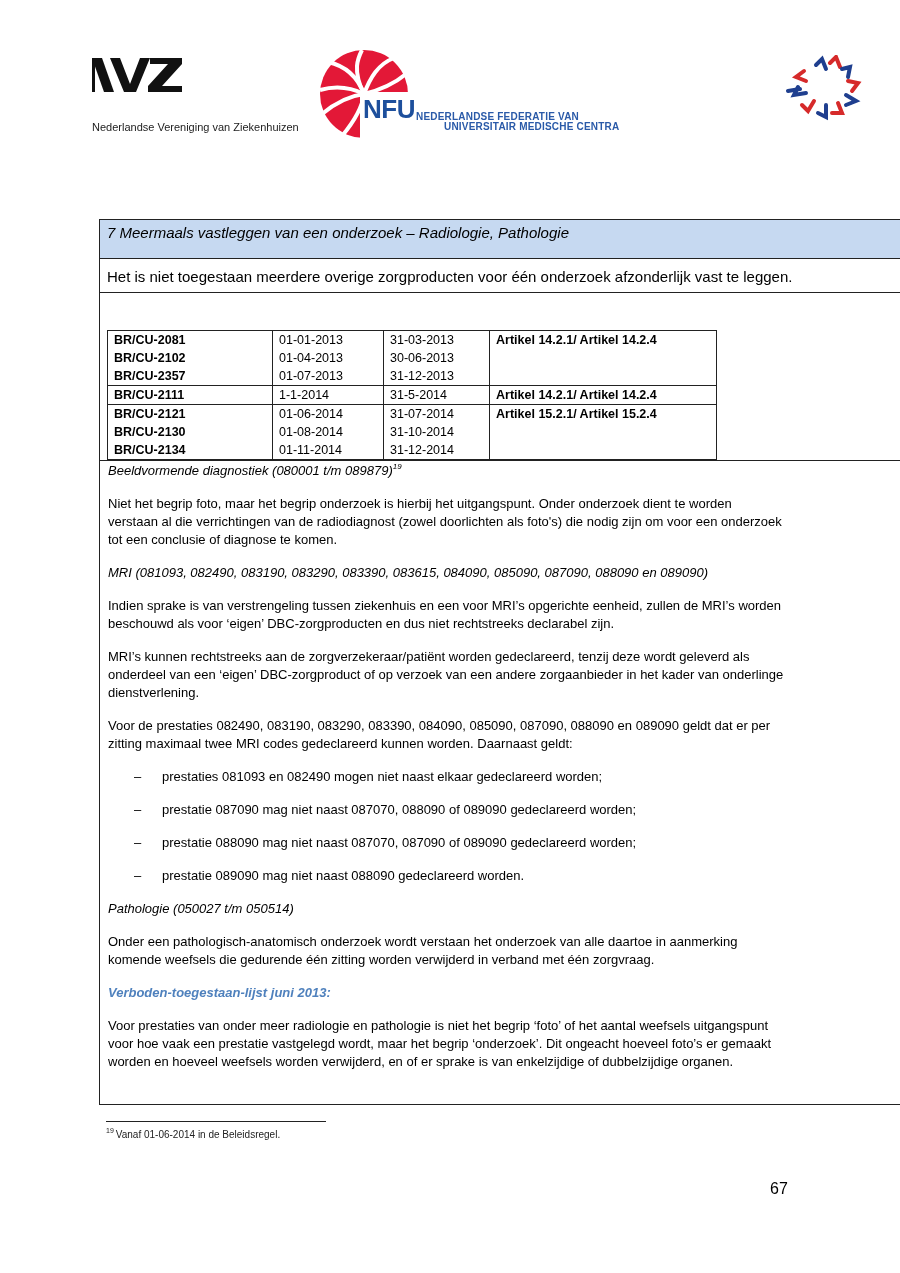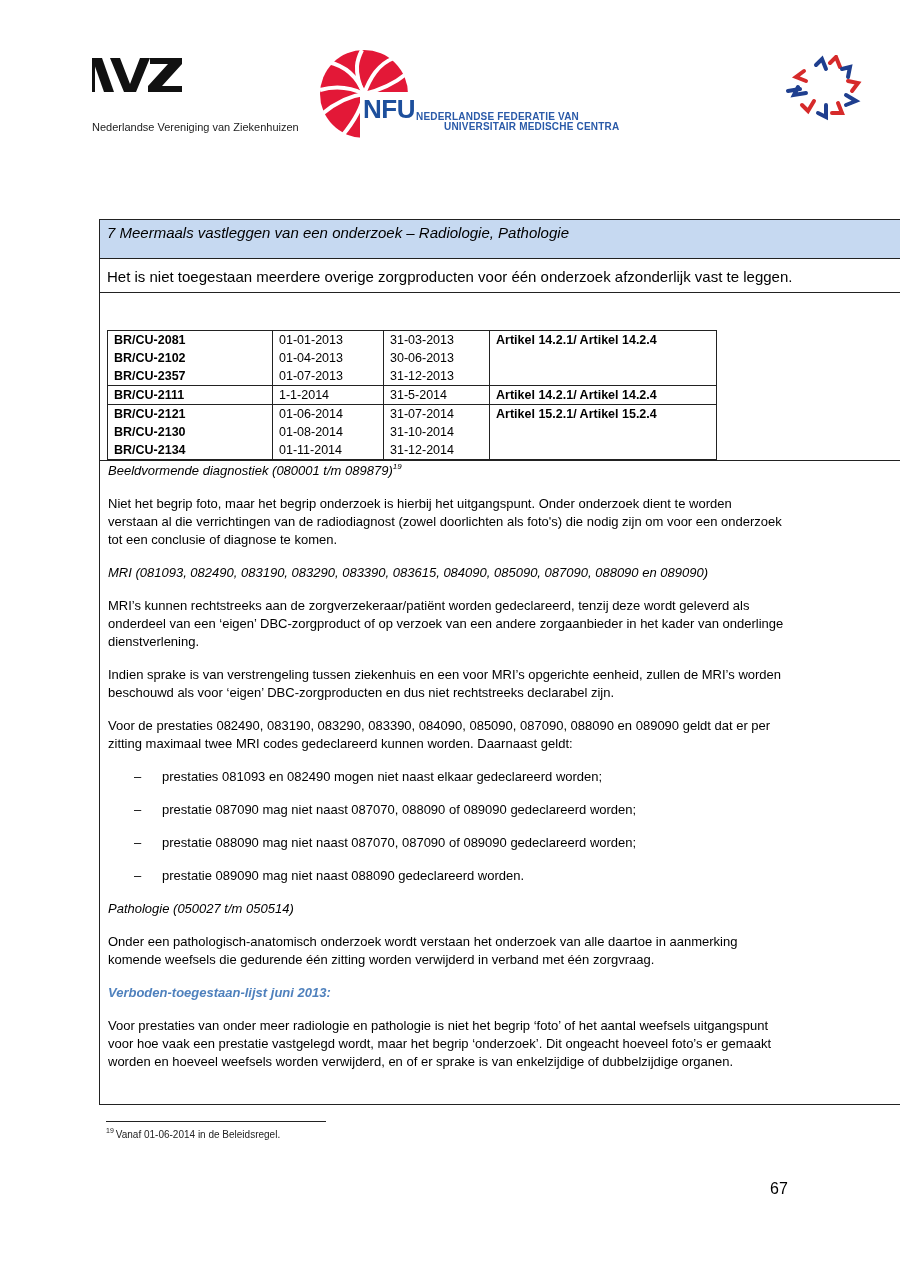--- a/index.html
+++ b/index.html
@@ -164,22 +164,22 @@
     </tbody>
   </table>
 
   <div class="sep"></div>
 
   <div class="body-text">
     <p class="it"><span>Beeldvormende diagnostiek (080001 t/m 089879)</span><sup>19</sup></p>
     <p>Niet het begrip foto, maar het begrip onderzoek is hierbij het uitgangspunt. Onder onderzoek dient te worden verstaan al die verrichtingen van de radiodiagnost (zowel doorlichten als foto's) die nodig zijn om voor een onderzoek tot een conclusie of diagnose te komen.</p>
 
     <p class="it">MRI (081093, 082490, 083190, 083290, 083390, 083615, 084090, 085090, 087090, 088090 en 089090)</p>
+    <p>Indien sprake is van verstrengeling tussen ziekenhuis en een voor MRI’s opgerichte eenheid, zullen de MRI’s worden beschouwd als voor ‘eigen’ DBC-zorgproducten en dus niet rechtstreeks declarabel zijn.</p>
     <p>MRI’s kunnen rechtstreeks aan de zorgverzekeraar/patiënt worden gedeclareerd, tenzij deze wordt geleverd als onderdeel van een ‘eigen’ DBC-zorgproduct of op verzoek van een andere zorgaanbieder in het kader van onderlinge dienstverlening.</p>
-    <p>Indien sprake is van verstrengeling tussen ziekenhuis en een voor MRI’s opgerichte eenheid, zullen de MRI’s worden beschouwd als voor ‘eigen’ DBC-zorgproducten en dus niet rechtstreeks declarabel zijn.</p>
     <p>Voor de prestaties 082490, 083190, 083290, 083390, 084090, 085090, 087090, 088090 en 089090 geldt dat er per zitting maximaal twee MRI codes gedeclareerd kunnen worden. Daarnaast geldt:</p>
 
     <ul>
       <li><span class="dash">–</span><span>prestaties 081093 en 082490 mogen niet naast elkaar gedeclareerd worden;</span></li>
       <li><span class="dash">–</span><span>prestatie 087090 mag niet naast 087070, 088090 of 089090 gedeclareerd worden;</span></li>
       <li><span class="dash">–</span><span>prestatie 088090 mag niet naast 087070, 087090 of 089090 gedeclareerd worden;</span></li>
       <li><span class="dash">–</span><span>prestatie 089090 mag niet naast 088090 gedeclareerd worden.</span></li>
     </ul>
 
     <p class="it">Pathologie (050027 t/m 050514)</p>

